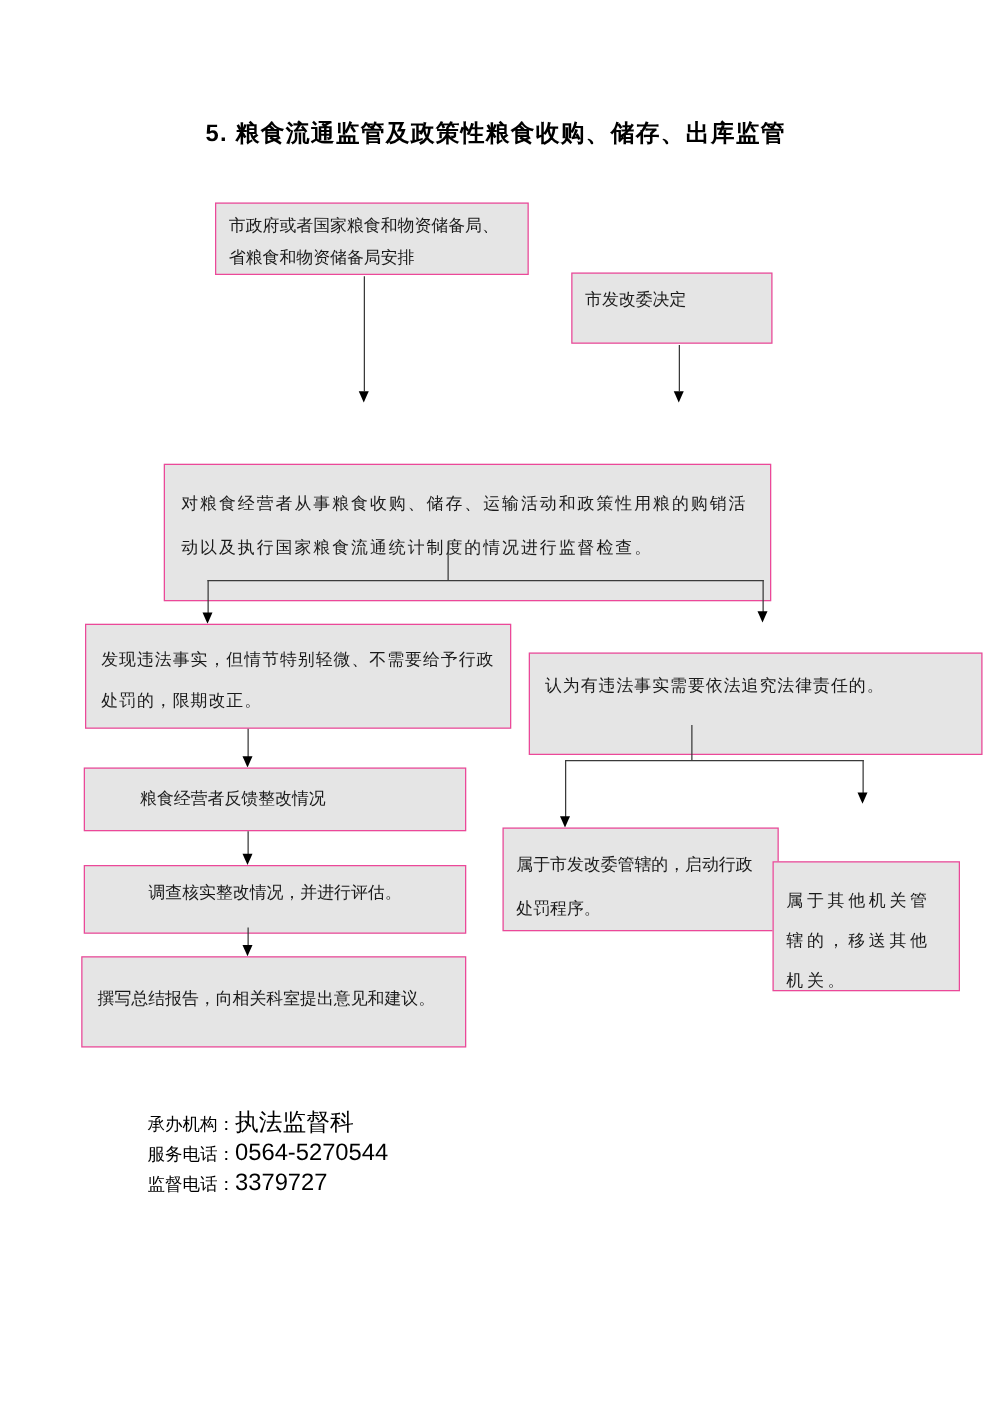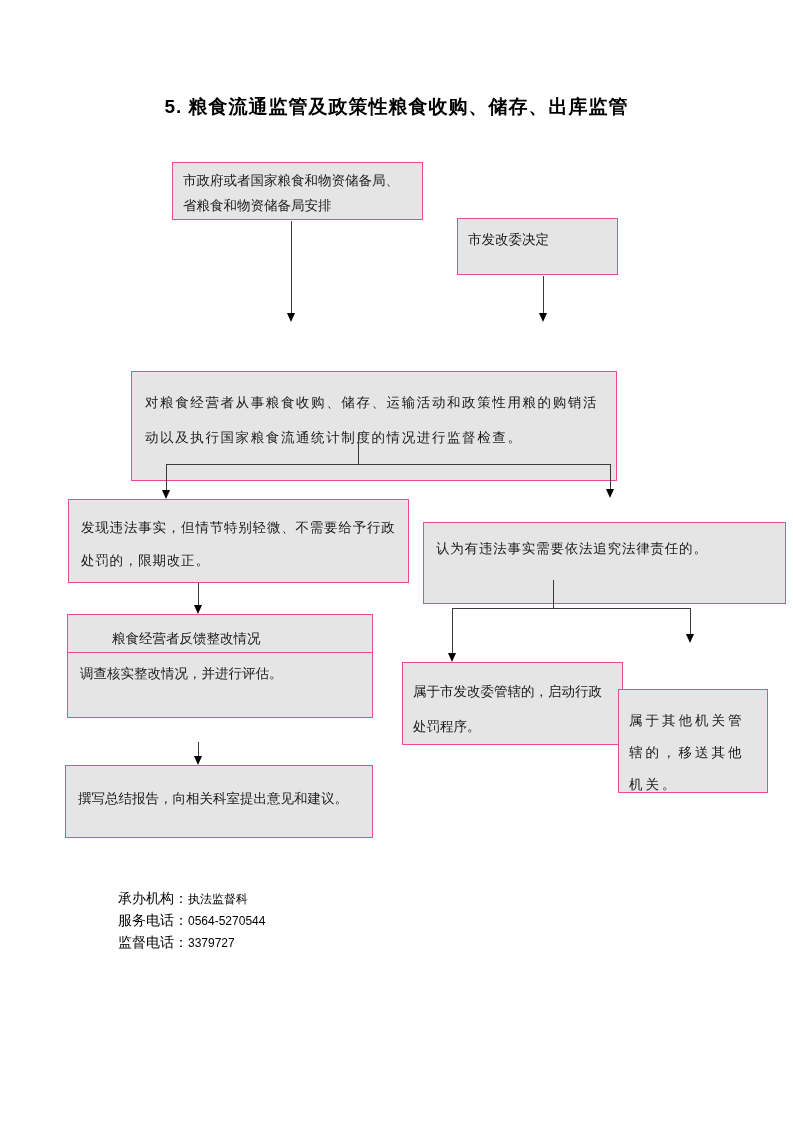--- a/index.html
+++ b/index.html
@@ -30,41 +30,41 @@
     font-size: 13.5px;
     line-height: 26px;
     color: #1a1a1a;
   }
   #box-arrange { left: 172px; top: 162px; width: 251px; height: 58px; padding: 5px 10px 0; line-height: 25px; }
   #box-decide  { left: 457px; top: 218px; width: 161px; height: 57px; padding: 8px 10px 0; }
   #box-inspect { left: 131px; top: 323px; width: 486px; height: 110px; padding: 13px 13px 0; line-height: 35px; letter-spacing: 1.6px; margin-top: 48px; }
   #box-minor   { left: 68px;  top: 499px; width: 341px; height: 84px; padding: 11px 12px 0; line-height: 33px; letter-spacing: 0.8px; }
   #box-liability { left: 423px; top: 522px; width: 363px; height: 82px; padding: 13px 12px 0; letter-spacing: 0.8px; }
   #box-feedback { left: 67px; top: 614px; width: 306px; height: 51px; padding: 11px 12px 0 44px; }
-  #box-verify  { left: 67px;  top: 652px; width: 306px; height: 66px; padding: 8px 12px 0; }
+  #box-verify  { left: 67px;  top: 692px; width: 306px; height: 55px; padding: 8px 12px 0; text-align: center; }
   #box-report  { left: 65px;  top: 765px; width: 308px; height: 73px; padding: 20px 12px 15px; }
   #box-ndrc    { left: 402px; top: 662px; width: 221px; height: 83px; padding: 11px 10px 0; line-height: 35px; }
   #box-other   { left: 618px; top: 643px; width: 150px; height: 104px; padding: 15px 10px 0; line-height: 32px; letter-spacing: 3px; margin-top: 46px; }
   .vline, .hline { position: absolute; background: #3a3a3a; }
   .vline { width: 1px; }
   .hline { height: 1px; }
   .arrow-down {
     position: absolute;
     width: 0; height: 0;
     border-left: 4px solid transparent;
     border-right: 4px solid transparent;
     border-top: 9px solid #000000;
   }
   .footer {
     position: absolute;
     left: 118px; top: 888px;
     font-size: 14px;
   }
   .footer-row { line-height: 22px; }
-  .footer-value { font-family: "Liberation Sans", sans-serif; font-size: 12px; }
+  .footer-value { font-family: "Liberation Sans", sans-serif; font-size: 19px; }
 </style>
 </head>
 <body>
 
 <div class="page">
 
   <div class="title">5. 粮食流通监管及政策性粮食收购、储存、出库监管</div>
 
   <div class="box" id="box-arrange">市政府或者国家粮食和物资储备局、省粮食和物资储备局安排</div>
   <div class="box" id="box-decide">市发改委决定</div>

